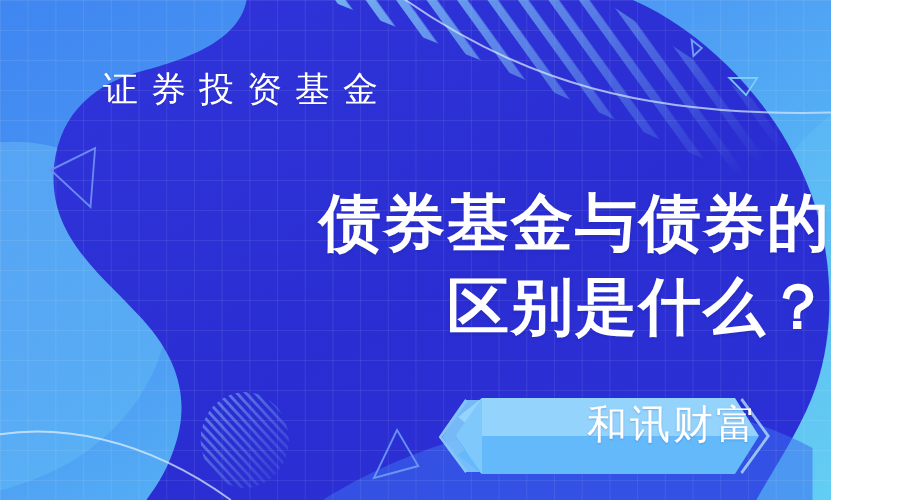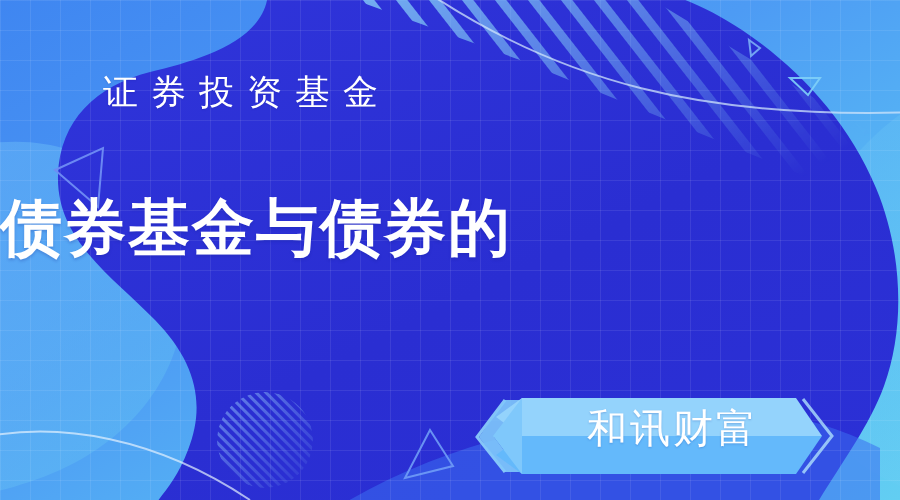--- a/index.html
+++ b/index.html
@@ -2,24 +2,24 @@
 <html><head>
 <meta charset="utf-8">
 <style>
   html, body {
     margin: 0;
     padding: 0;
     background: #ffffff;
   }
   #poster {
     position: relative;
-    width: 900px;
+    width: 831px;
     height: 500px;
     overflow: hidden;
-    font-family: Liberation Sans, sans-serif;
+    font-family: Liberation Mono, monospace;
     background: #7f1d1d;
   }
   .layer {
     position: absolute;
     inset: 0;
     width: 100%;
     height: 100%;
   }
   .svg-layer { display: block; }
 
@@ -34,21 +34,21 @@
     letter-spacing: 13px;
     line-height: 1.05;
     white-space: nowrap;
     text-shadow: 0 1px 2px rgba(20,30,140,0.18);
   }
   .title-wrap {
     position: absolute;
     left: 0;
     right: 0;
     top: 186px;
-    text-align: left;
+    text-align: right;
     pointer-events: none;
   }
   .title-line {
     color: #ffffff;
     font-size: 62px;
     font-weight: bold;
     letter-spacing: 2px;
     line-height: 84px;
     white-space: nowrap;
     text-shadow: 0 2px 3px rgba(20,30,140,0.22);
@@ -188,17 +188,18 @@
 
         <path fill="none" stroke="#aee0fc" stroke-opacity="0.8" stroke-width="3" d="M803,399 L832,436 L803,473"></path>
       </g>
     </g>
   </svg>
 
   <div class="subtitle">证券投资基金</div>
 
   <div class="title-wrap">
     <div class="title-line">债券基金与债券的</div>
+    <div class="title-line">区别是什么？</div>
   </div>
 
   <div class="brand-text">和讯财富</div>
 
 </div>
 
 </body></html>

